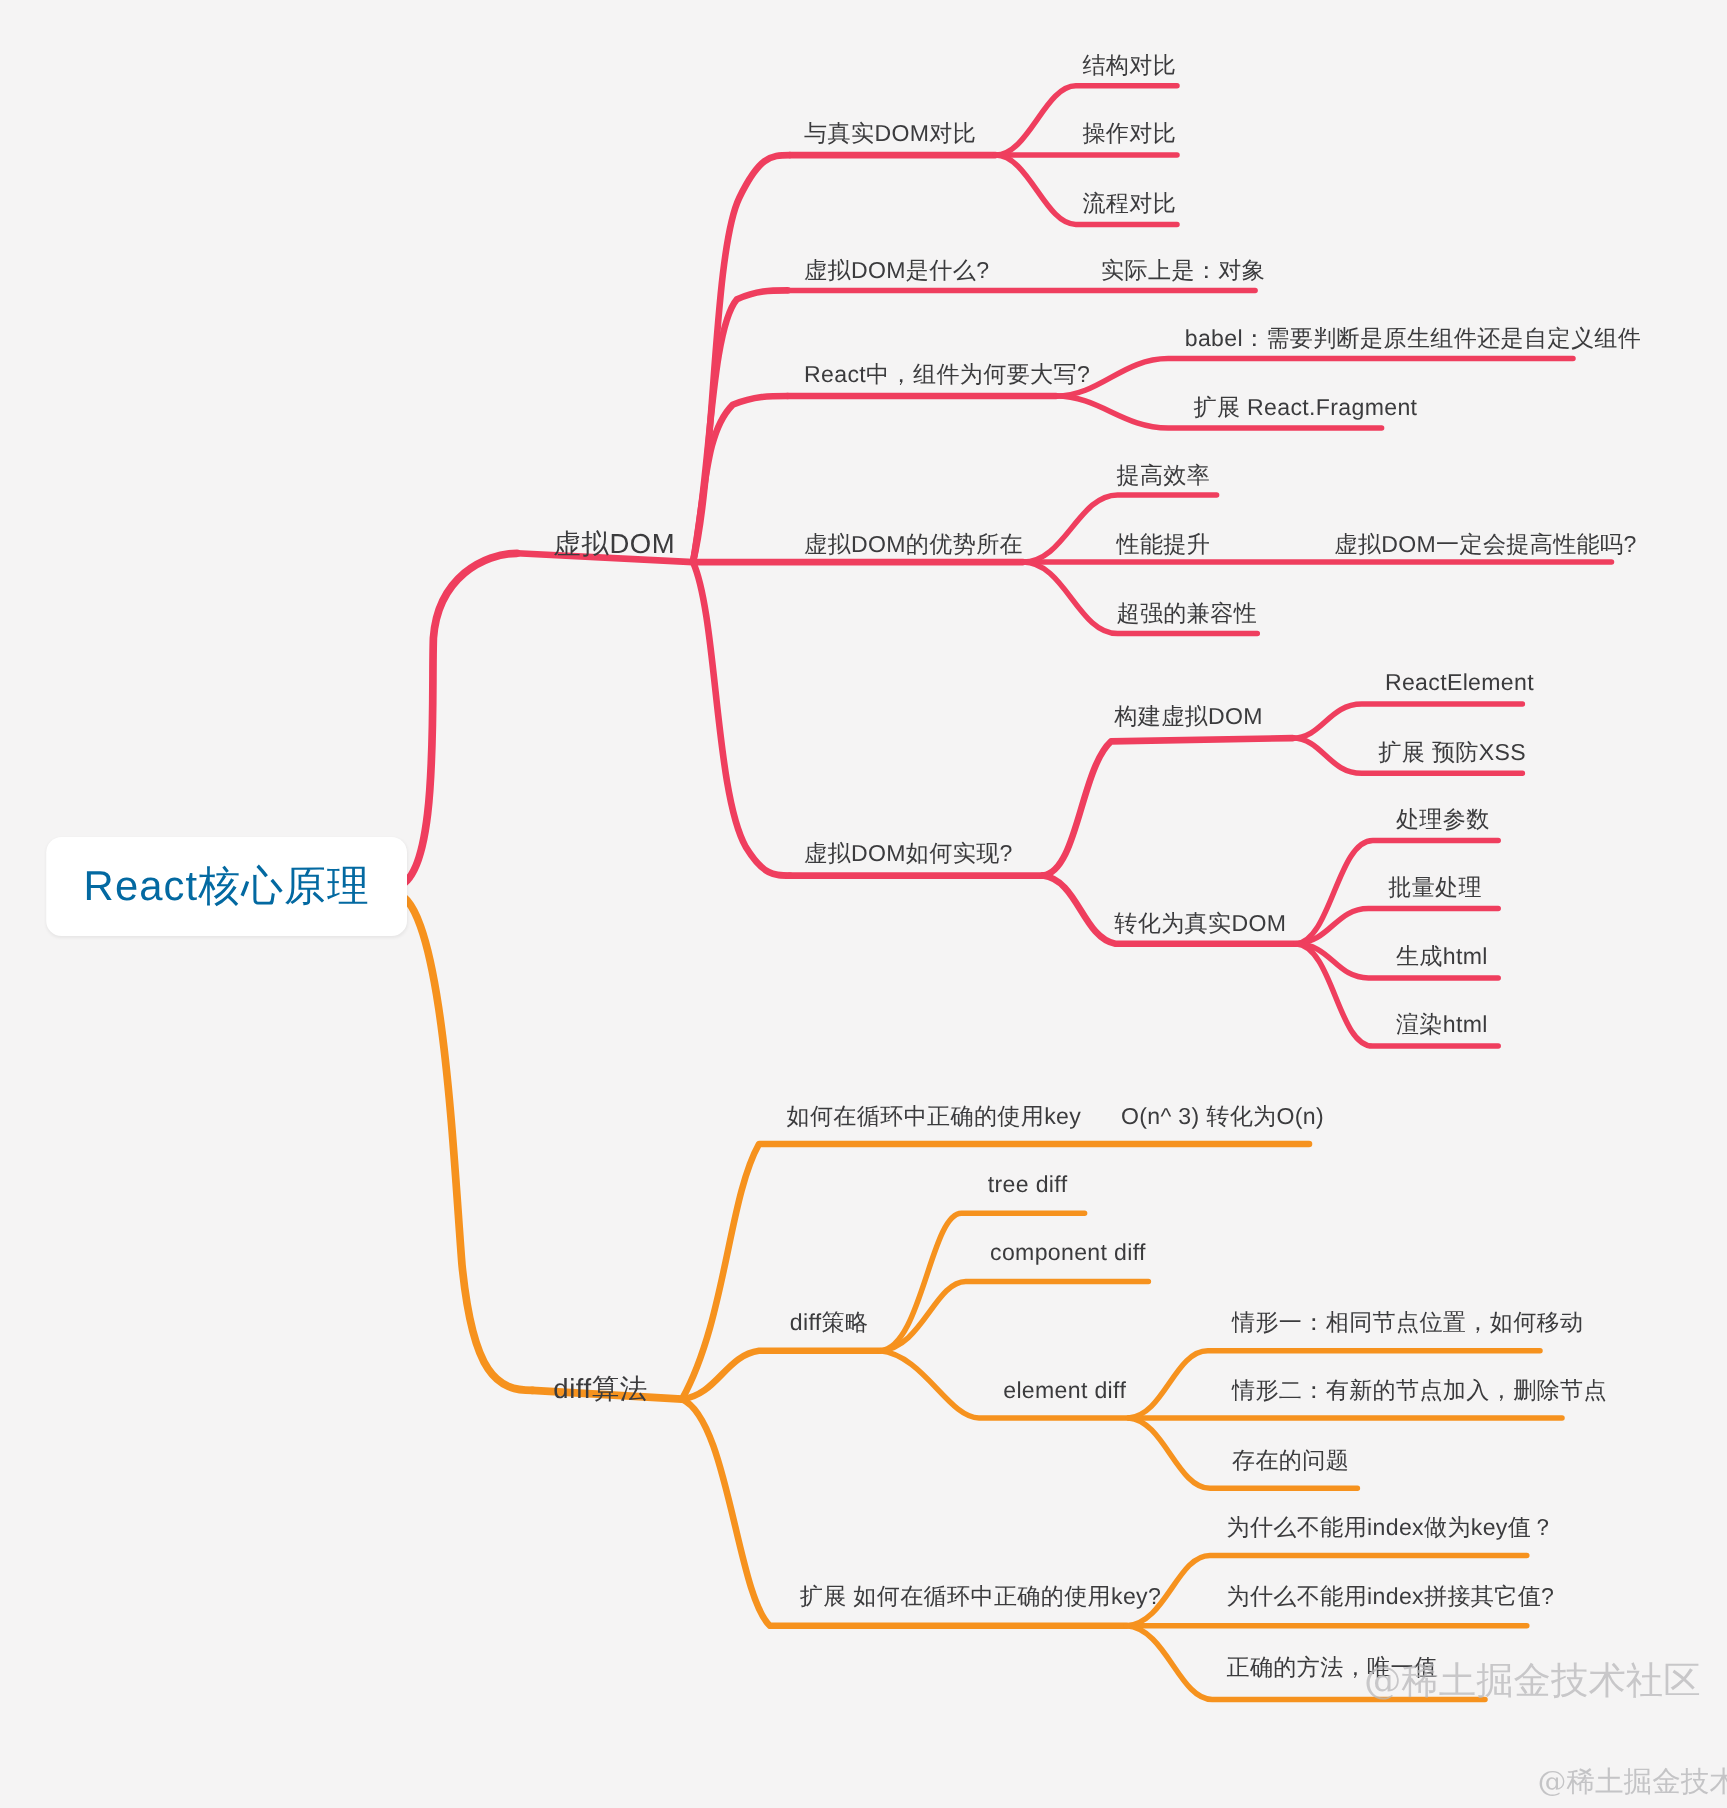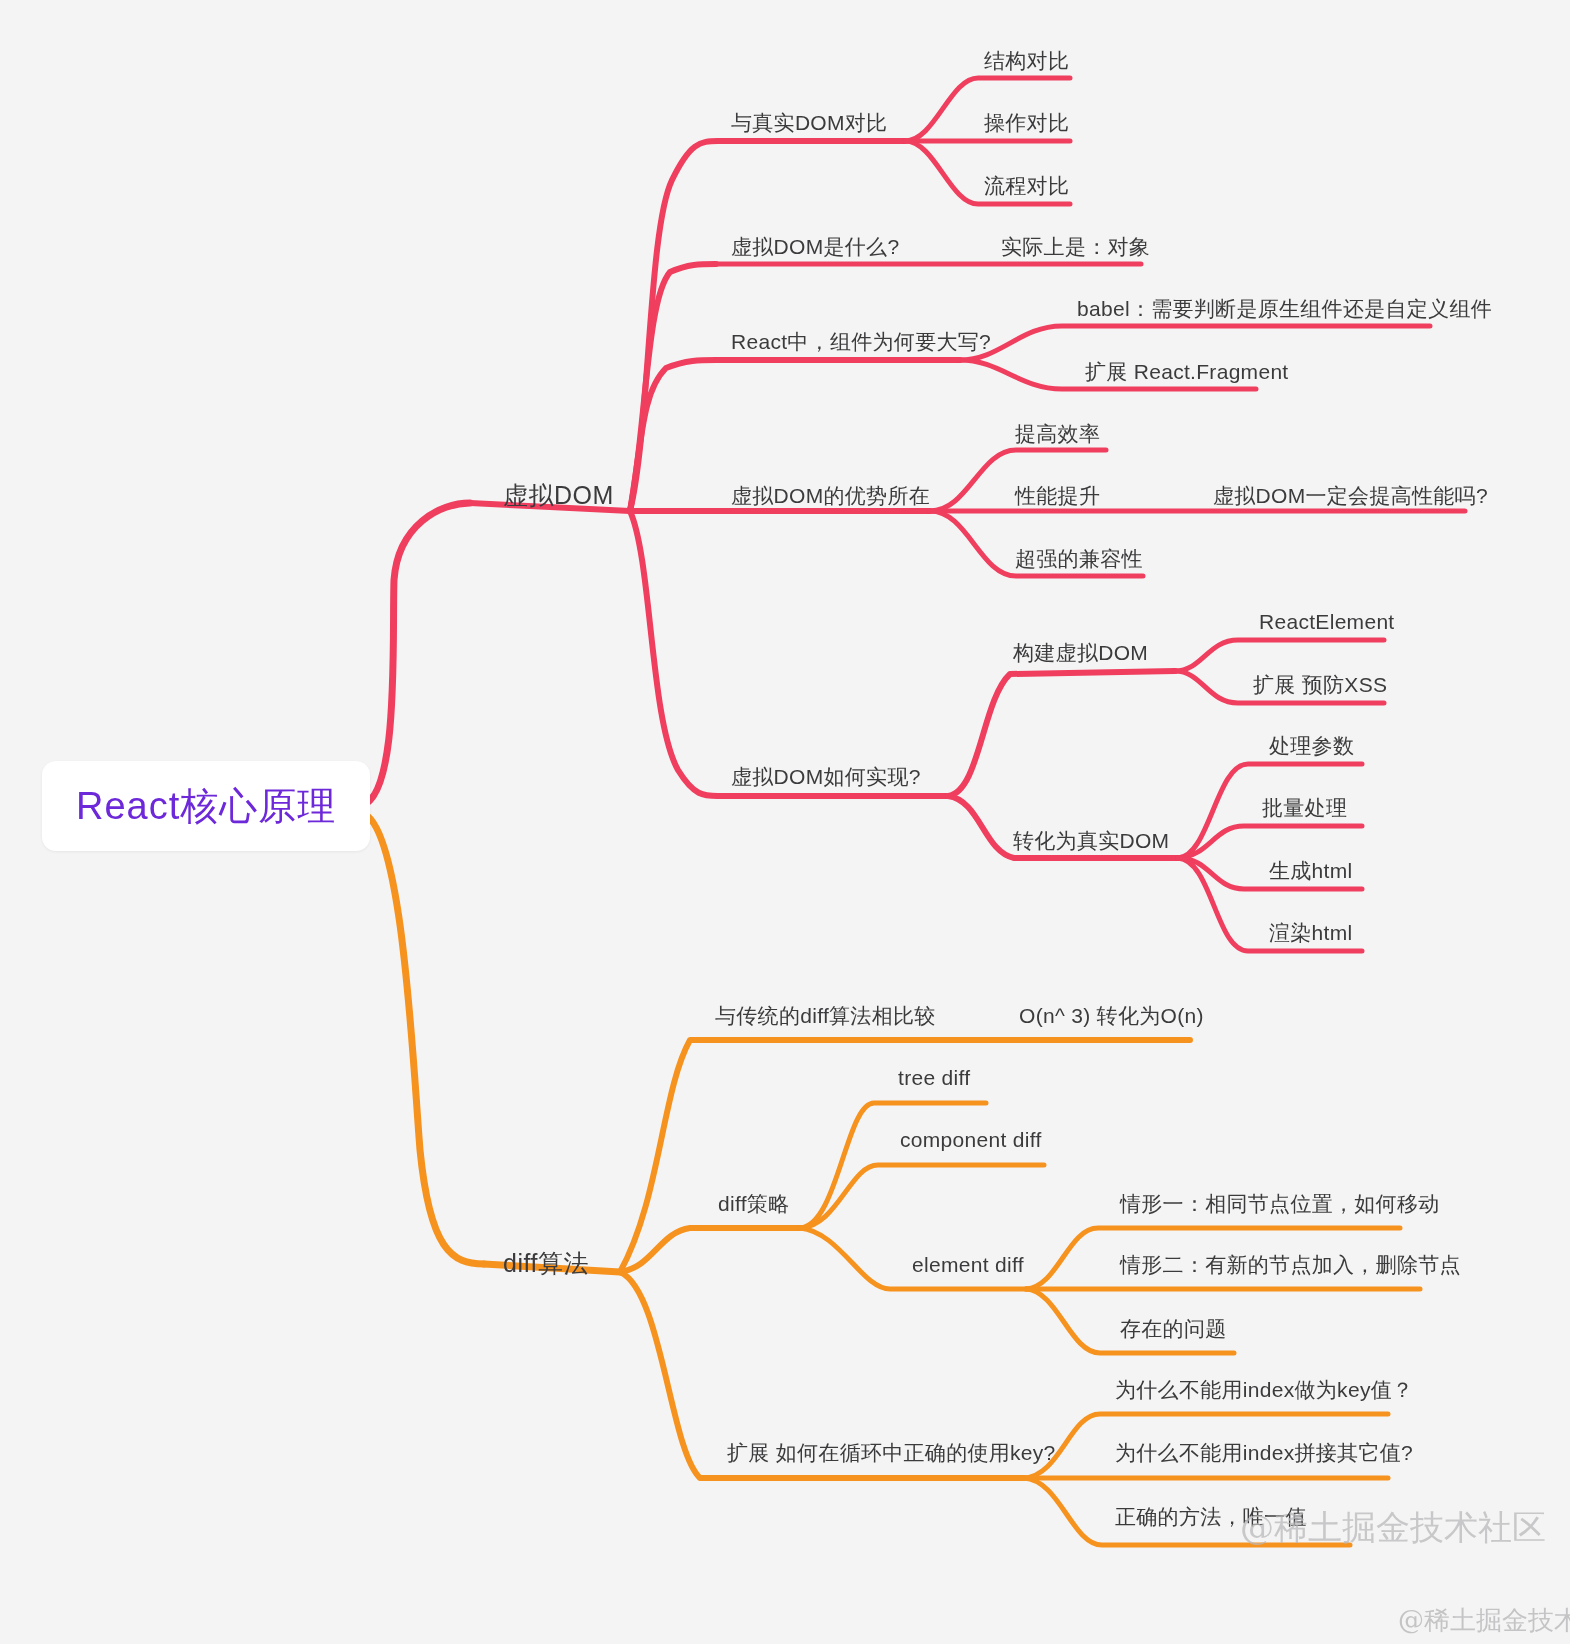--- a/index.html
+++ b/index.html
@@ -17,21 +17,21 @@
     color:#3b3b3d;
     white-space:nowrap;
     line-height:1;
     transform:translateY(-50%);
   }
   .node.root{
     background:#ffffff;
     border-radius:14px;
     padding:26px 34px;
     font-size:38px;
-    color:#6d28d9;
+    color:#0369a1;
     letter-spacing:1px;
     box-shadow:0 1px 3px rgba(0,0,0,.06);
     transform:translateY(-50%);
   }
   .lvl1{font-size:25px;letter-spacing:.5px;}
   .lvl2{font-size:21px;letter-spacing:.3px;}
   .lvl3{font-size:21px;letter-spacing:.3px;text-align:center;}
   .watermark{
     position:absolute;
     color:#b9b9bb;
@@ -137,21 +137,21 @@
   <div class="node lvl3" style="left:1253px;top:684px;">扩展 预防XSS</div>
 
   <div class="node lvl3" style="left:1013px;top:840px;">转化为真实DOM</div>
   <div class="node lvl3" style="left:1269px;top:745px;">处理参数</div>
   <div class="node lvl3" style="left:1262px;top:807px;">批量处理</div>
   <div class="node lvl3" style="left:1269px;top:870px;">生成html</div>
   <div class="node lvl3" style="left:1269px;top:932px;">渲染html</div>
 
   <div class="node lvl1" style="left:503px;top:1263px;">diff算法</div>
 
-  <div class="node lvl2" style="left:715px;top:1015px;">与传统的diff算法相比较</div>
+  <div class="node lvl2" style="left:715px;top:1015px;">如何在循环中正确的使用key</div>
   <div class="node lvl3" style="left:1019px;top:1015px;">O(n^ 3) 转化为O(n)</div>
 
   <div class="node lvl2" style="left:718px;top:1203px;">diff策略</div>
   <div class="node lvl3" style="left:898px;top:1077px;">tree diff</div>
   <div class="node lvl3" style="left:900px;top:1139px;">component diff</div>
   <div class="node lvl3" style="left:900px;top:1264px;margin-left:12px;">element diff</div>
   <div class="node lvl3" style="left:1120px;top:1203px;">情形一：相同节点位置，如何移动</div>
   <div class="node lvl3" style="left:1120px;top:1264px;">情形二：有新的节点加入，删除节点</div>
   <div class="node lvl3" style="left:1120px;top:1328px;">存在的问题</div>
 

